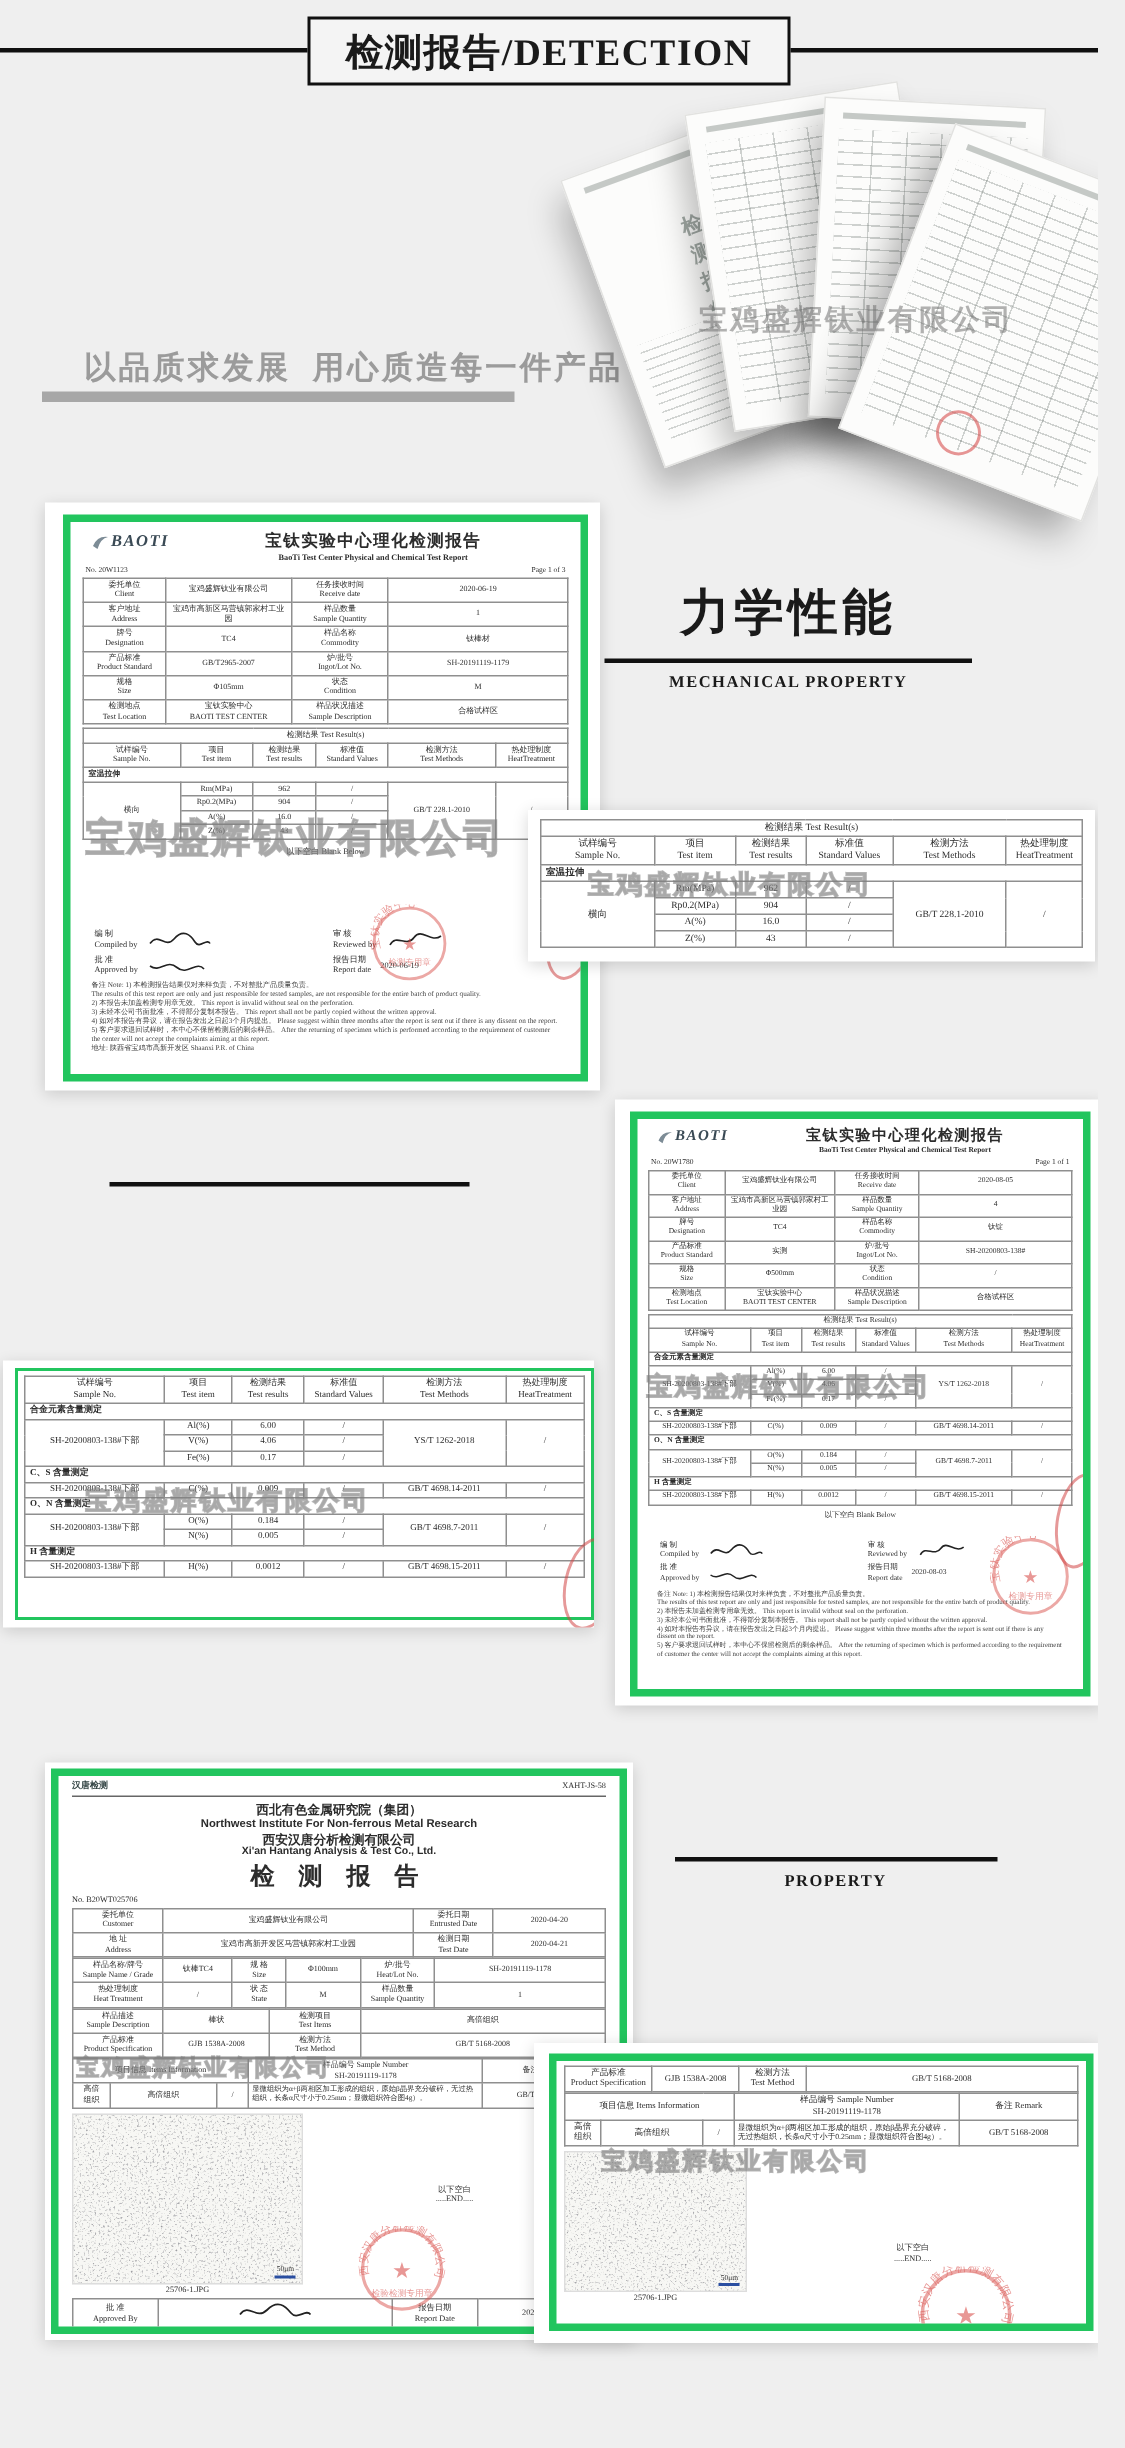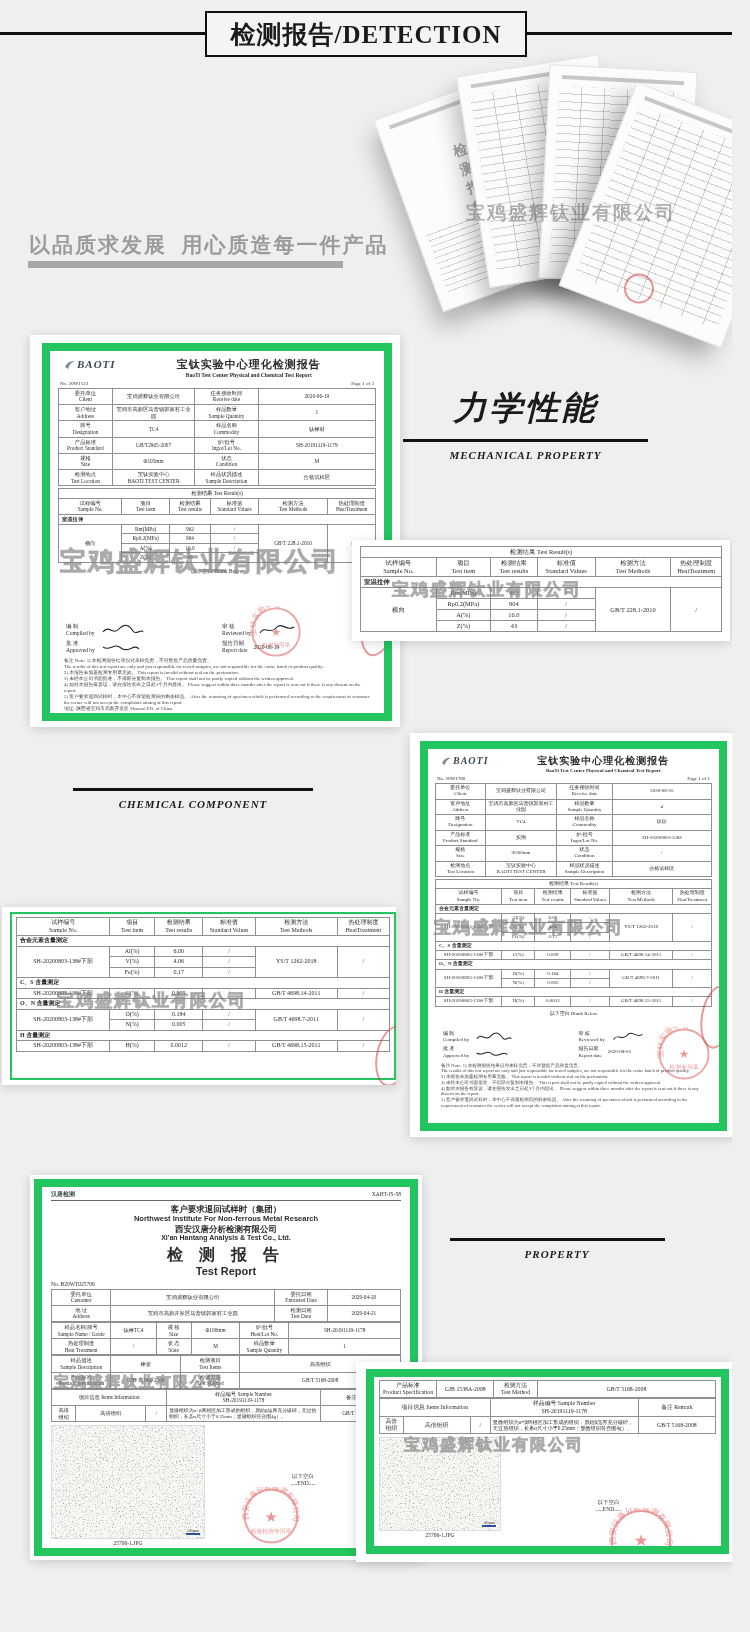--- a/index.html
+++ b/index.html
@@ -1,20 +1,20 @@
 <!DOCTYPE html>
 <html><head>
 <meta charset="utf-8">
 <style>
   html,body{margin:0;padding:0;background:#efefef;}
   .page{position:relative;width:732px;height:1632px;background:#efefef;overflow:hidden;
         font-family:"Liberation Serif","DejaVu Serif",serif;color:#1a1a1a;}
-  .abs{position:absolute;font-style:italic;}
+  .abs{position:absolute;}
   .pre{white-space:pre-line;}
-  .keepsp{white-space:pre;}
+  .keepsp{white-space:pre;margin-left:27px;}
 
   
   .topline{position:absolute;left:0;right:0;top:32px;height:3px;background:#101010;}
   .hbox{position:absolute;left:50%;transform:translateX(-50%);top:11px;width:322px;height:46px;
         background:#f4f4f4;border:2px solid #101010;box-sizing:border-box;
         display:flex;align-items:center;justify-content:center;
         font-size:25px;font-weight:bold;letter-spacing:1px;}
 
   
   .headline{position:absolute;left:27px;top:167px;font-size:46px;font-weight:900;letter-spacing:1px;}
@@ -31,21 +31,21 @@
       background:repeating-linear-gradient(to bottom,transparent 0 7px,rgba(100,110,105,.3) 7px 8px),
                  repeating-linear-gradient(to right,transparent 0 22px,rgba(100,110,105,.3) 22px 23px);}
   .fan .bigchars{position:absolute;top:38px;left:50%;transform:translateX(-50%);writing-mode:vertical-rl;
       font-size:14px;letter-spacing:8px;color:rgba(85,100,92,.55);font-weight:bold;}
   .ministamp{position:absolute;width:26px;height:26px;border:2px solid rgba(215,80,80,.6);border-radius:50%;}
   .stackwm{position:absolute;left:88px;top:152px;font-size:19px;font-weight:bold;letter-spacing:2px;
       color:rgba(115,115,115,.55);white-space:nowrap;z-index:5;}
 
   
   .card{position:absolute;background:#fff;box-shadow:0 2px 10px rgba(0,0,0,.16);}
-  .frame{position:absolute;border:8px solid #22c55e;box-sizing:border-box;overflow:hidden;}
+  .frame{position:absolute;border:5px solid #22c55e;box-sizing:border-box;overflow:hidden;}
   .doc{font-size:6px;color:#2c2c2c;line-height:1.25;}
 
   table.t{border-collapse:collapse;width:100%;table-layout:fixed;}
   .t td{border:1px solid #8f8f8f;padding:1px 2px;text-align:center;vertical-align:middle;
         overflow:hidden;}
   .t .lft{text-align:left;}
   .secrow{text-align:left !important;font-weight:bold;padding-left:3px !important;}
 
   .wm{position:absolute;font-weight:bold;letter-spacing:2px;white-space:nowrap;pointer-events:none;
       color:rgba(135,135,135,.28);-webkit-text-stroke:1px rgba(125,125,125,.55);z-index:4;}
@@ -354,21 +354,20 @@
               <td>/</td>
             </tr>
       </tbody>
         </table>
     </div>
     <div class="wm" style="left:40px;top:38px;font-size:17px;">宝鸡盛辉钛业有限公司</div>
   </div>
 
   <div class="abs sechead" style="left:18px;top:780px;width:350px;">
     <div class="rule" style="width:240px;"></div>
-    <div class="en">CHEMICAL COMPONENT</div>
   </div>
 
   <div class="card" style="left:2px;top:907px;width:394px;height:178px;overflow:hidden;">
     <div class="frame doc" style="inset:5px 0px 5px 8px;border-width:2px;padding:3px 4px;">
       <table class="t" style="font-size:6px;">
         <colgroup>
             <col style="width:25%">
             <col style="width:12%">
             <col style="width:13%">
             <col style="width:14%">
@@ -672,26 +671,25 @@
     </div>
   </div>
 
   <div class="card" style="left:30px;top:1175px;width:392px;height:385px;">
     <div class="frame doc" style="inset:4px;padding:4px 9px;font-size:5.5px;">
       <div style="display:flex;justify-content:space-between;align-items:center;border-bottom:1px solid #666;padding-bottom:1px;">
         <span style="font-weight:bold;font-size:6px;color:#344;">汉唐检测</span>
         <span>XAHT-JS-58</span>
       </div>
       <div style="text-align:center;margin-top:3px;">
-        <div style="font-size:8.5px;font-weight:bold;">客户要求退回试样时（集团）</div>
+        <div style="font-size:8.5px;font-weight:bold;">西北有色金属研究院（集团）</div>
         <div style="font-size:7.5px;font-weight:bold;font-family:'Liberation Sans',sans-serif;">Northwest Institute For Non-ferrous Metal Research</div>
         <div style="font-size:8.5px;font-weight:bold;">西安汉唐分析检测有限公司</div>
         <div style="font-size:7px;font-weight:bold;font-family:'Liberation Sans',sans-serif;">Xi'an Hantang Analysis &amp; Test Co., Ltd.</div>
         <div style="font-size:16px;font-weight:bold;letter-spacing:6px;margin-top:2px;">检 测 报 告</div>
-        <div style="font-size:11px;font-weight:bold;font-family:'Liberation Sans',sans-serif;">Test Report</div>
       </div>
       <div style="font-size:5.5px;margin:2px 0 1px 0;">No. B20WT025706</div>
 
       <table class="t" style="font-size:5.3px;">
         <colgroup>
             <col style="width:17%">
             <col style="width:47%">
             <col style="width:15%">
             <col style="width:21%">
         </colgroup>

